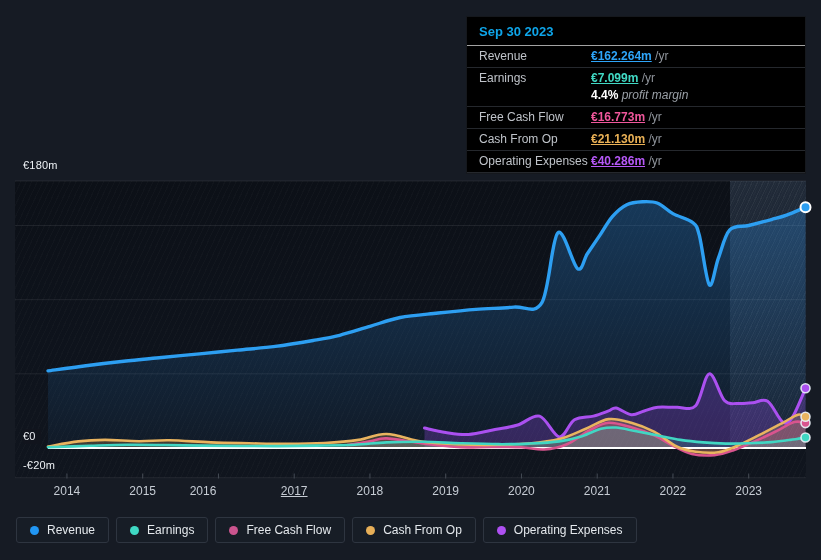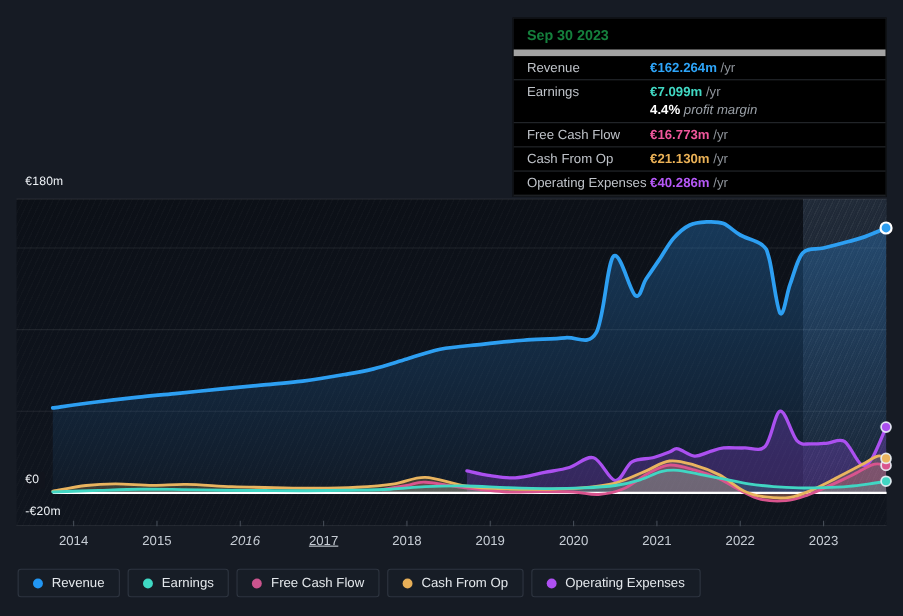--- a/index.html
+++ b/index.html
@@ -35,28 +35,28 @@
     position:absolute;width:44px;margin-left:-22px;text-align:center;
     color:#c6ccd4;font-size:12px;
   }
   
   .tooltip{
     position:absolute;left:466px;top:16px;width:340px;box-sizing:border-box;
     background:#000;border:1px solid #15181d;
     color:#c3c7cd;font-size:12px;
   }
   .tt-header{
-    padding:7px 12px 6px;color:#15803d;font-weight:bold;font-size:13px;
-    border-bottom:6px solid #a3a3a3;
+    padding:7px 12px 6px;color:#0ea5e9;font-weight:bold;font-size:13px;
+    border-bottom:1px solid #a3a3a3;
   }
   .tt-row{display:flex;padding:3px 12px 4px;border-bottom:1px solid #25282d;line-height:14px;}
   .tt-row:last-child{border-bottom:1px solid #25282d;}
   .tt-label{flex:0 0 112px;color:#bfc3c9;}
   .tt-valcol{flex:1;}
-  .tt-val{font-weight:bold;}
+  .tt-val{font-weight:bold;text-decoration:underline;}
   .tt-suffix{color:#8f949b;}
   .tt-sub{margin-top:3px;}
   .tt-sub b{color:#fff;margin-top:42px;}
   .tt-sub span{color:#9aa0a7;font-style:italic;}
   
   .legend{position:absolute;left:16px;top:517px;display:flex;gap:7px;}
   .legend-chip{
     display:flex;align-items:center;gap:8px;height:26px;box-sizing:border-box;
     padding:0 13px;border:1px solid #2e3540;border-radius:3px;background:#171d26;
     color:#e4e8ec;font-size:12px;cursor:pointer;white-space:nowrap;
@@ -119,21 +119,21 @@
         <line x1="672.9375" x2="672.9375" y1="473.5" y2="478.5" stroke="#454c56" stroke-width="1"></line>
         <line x1="748.6875" x2="748.6875" y1="473.5" y2="478.5" stroke="#454c56" stroke-width="1"></line>
       </g>
   </svg>
   <div class="y-label top">€180m</div>
   <div class="y-label zero">€0</div>
   <div class="y-label bottom">-€20m</div>
   <div class="x-labels" id="x-labels">
       <span style="left: 66.9375px;">2014</span>
       <span style="left: 142.688px;">2015</span>
-      <span style="left: 223px; font-style: italic;">2016</span>
+      <span style="left: 203px;">2016</span>
       <span style="left: 294.188px; text-decoration: underline;">2017</span>
       <span style="left: 369.938px;">2018</span>
       <span style="left: 445.688px;">2019</span>
       <span style="left: 521.438px;">2020</span>
       <span style="left: 597.188px;">2021</span>
       <span style="left: 672.938px;">2022</span>
       <span style="left: 748.688px;">2023</span>
     </div>
 </div>
 

